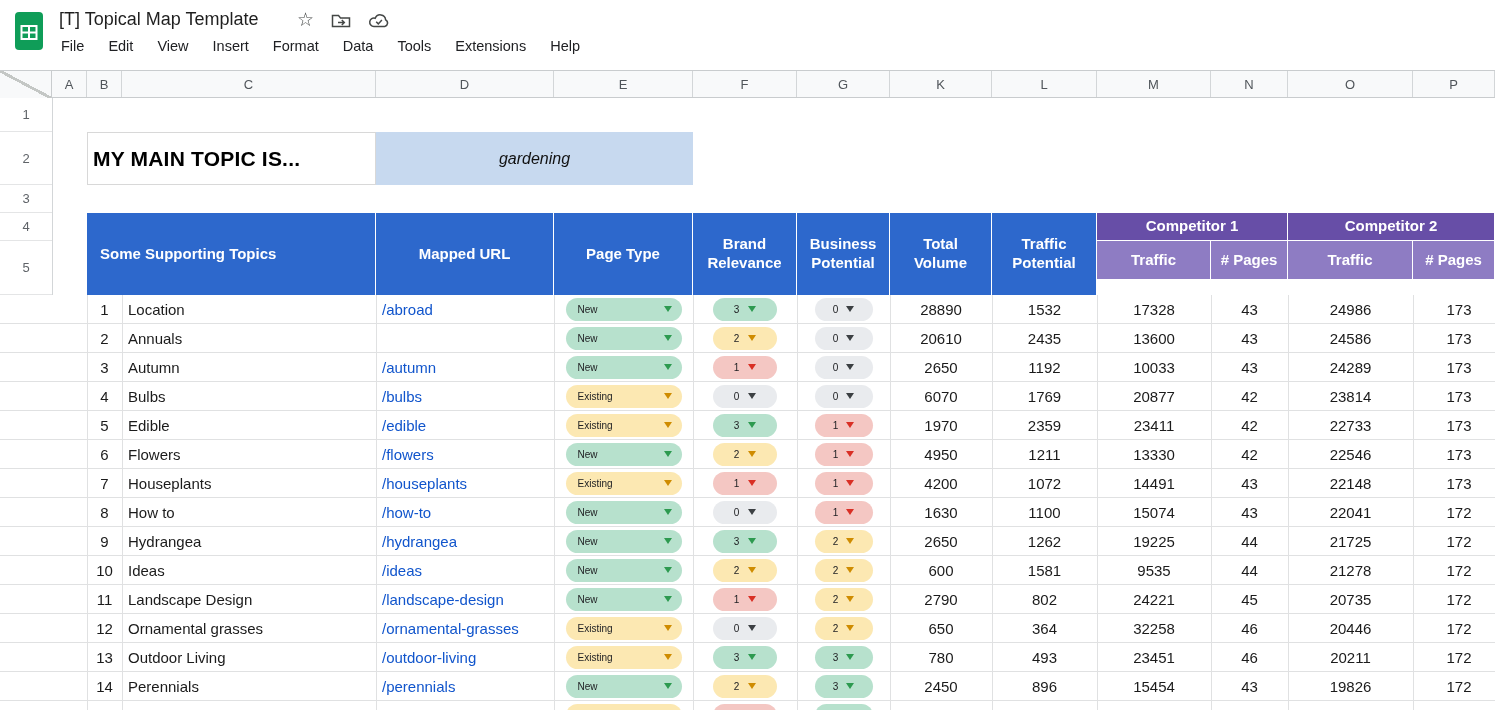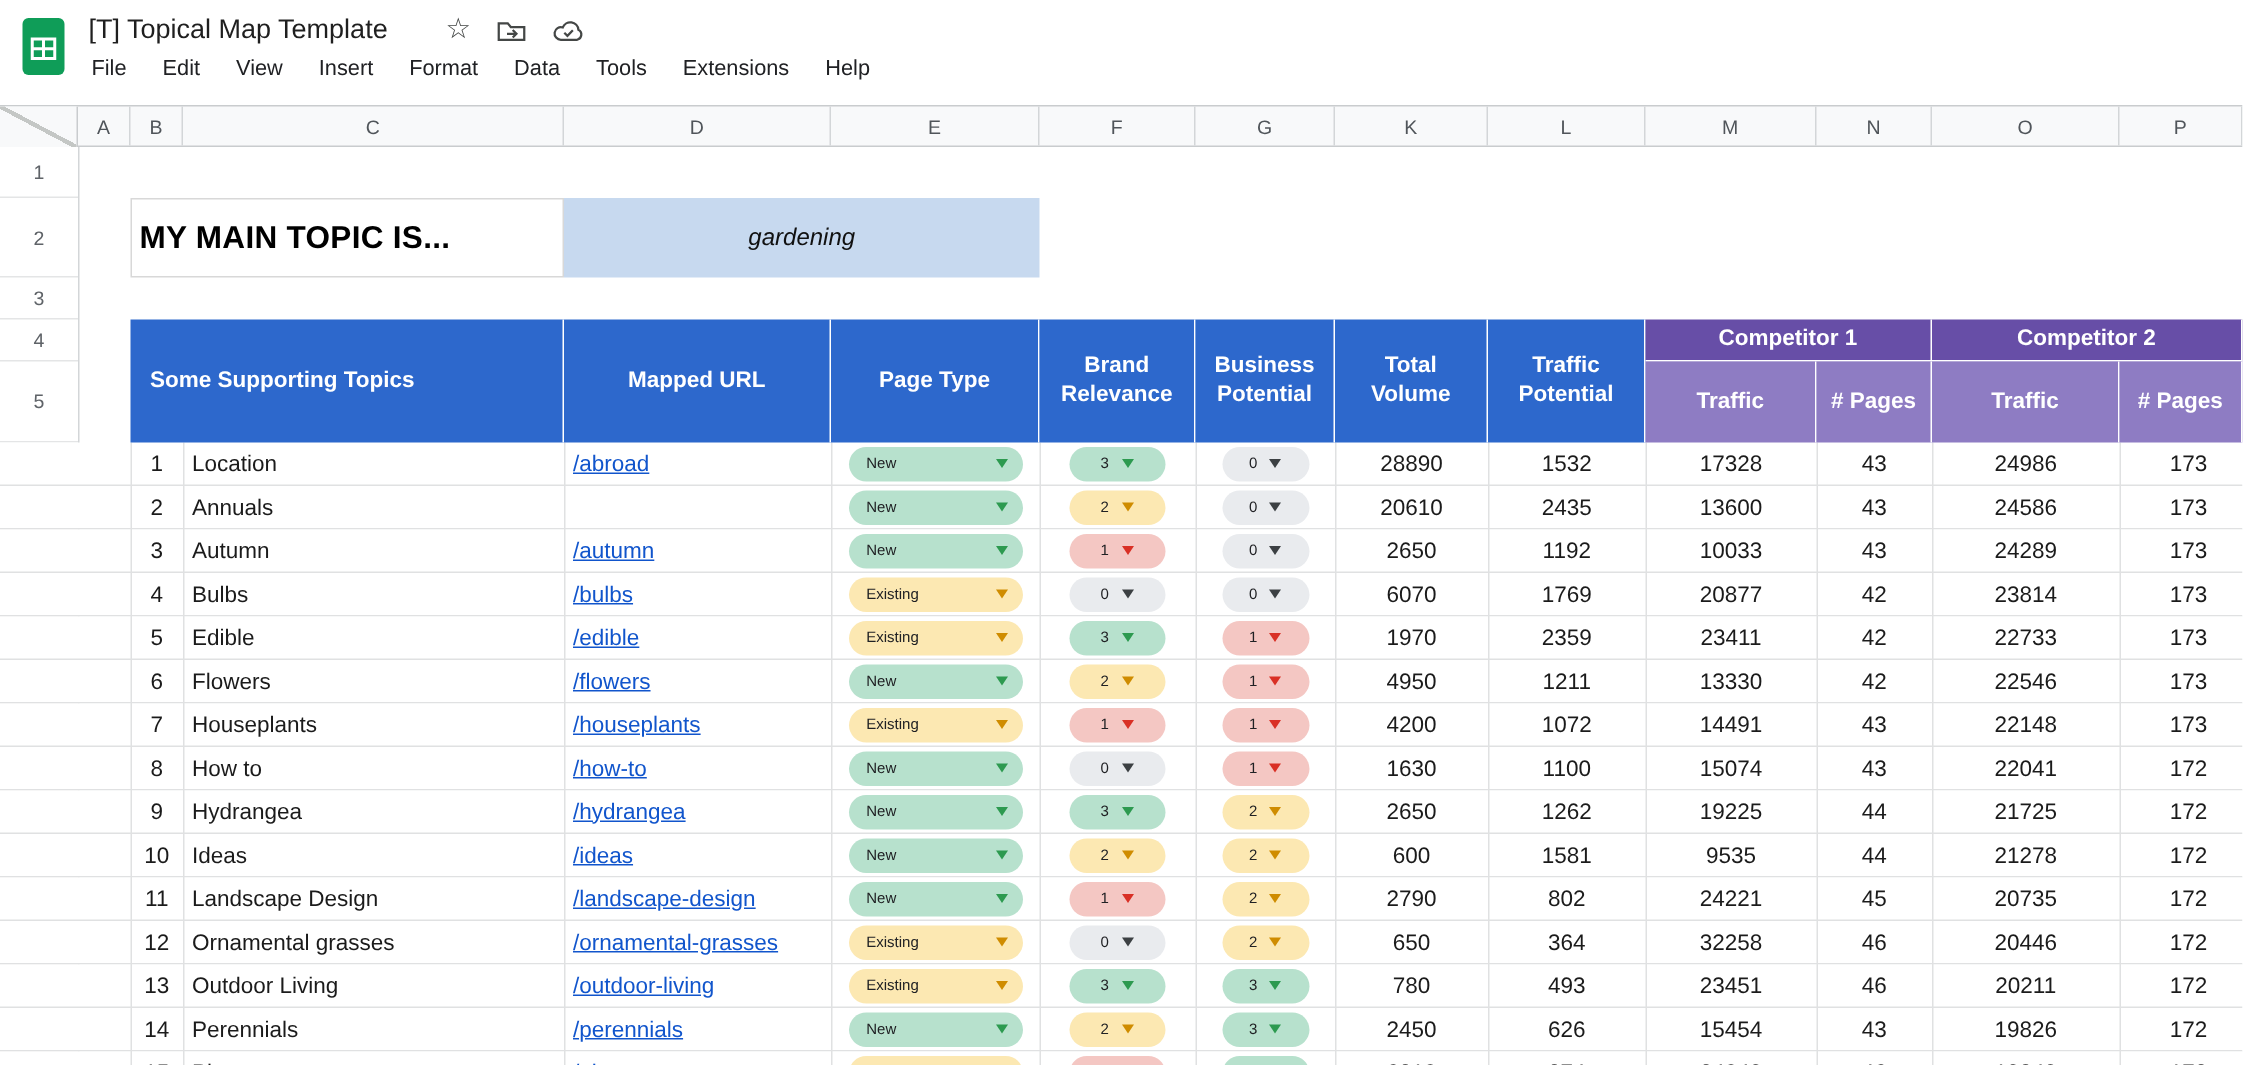--- a/index.html
+++ b/index.html
@@ -50,42 +50,42 @@
   .h-sup{left:87px;width:289px;justify-content:flex-start;text-align:left;padding-left:13px}
   .h-url{left:376px;width:178px}
   .h-pt{left:554px;width:139px}
   .h-brand{left:693px;width:104px}
   .h-biz{left:797px;width:93px}
   .h-tv{left:890px;width:102px}
   .h-tp{left:992px;width:105px}
   .h-comp{background:var(--pdark);top:213px;height:28px;border-bottom:1px solid #fff}
   .h-c1{left:1097px;width:191px}
   .h-c2{left:1288px;width:207px}
-  .h-sub{background:var(--plight);top:241px;height:54px;font-weight:600}
+  .h-sub{background:var(--plight);top:241px;height:38px;font-weight:600}
   .h-m{left:1097px;width:114px}
   .h-n{left:1211px;width:77px}
   .h-o{left:1288px;width:125px}
   .h-p{left:1413px;width:82px}
 
   
   .trow{position:absolute;left:0;width:1495px;height:29px;background:#fff;border-bottom:1px solid var(--grid);z-index:1}
   .cell{position:absolute;top:0;height:100%;display:flex;align-items:center;font-size:15px;color:#1b1b1b;cursor:cell}
   .c-num{left:87px;width:35px;justify-content:center}
   .c-topic{left:122px;width:254px;padding-left:6px}
   .c-url{left:376px;width:178px;padding-left:6px}
   .c-pt{left:554px;width:139px;justify-content:center}
   .c-brand{left:693px;width:104px;justify-content:center}
   .c-biz{left:797px;width:93px;justify-content:center}
   .c-k{left:890px;width:102px;justify-content:center}
   .c-l{left:992px;width:105px;justify-content:center}
   .c-m{left:1097px;width:114px;justify-content:center}
   .c-n{left:1211px;width:77px;justify-content:center}
   .c-o{left:1288px;width:125px;justify-content:center}
   .c-p{left:1413px;width:92px;justify-content:center}
-  .url{color:var(--link);text-decoration:underline;cursor:pointer;white-space:nowrap}
+  .url{color:var(--link);cursor:pointer;white-space:nowrap}
 
   .chip{display:flex;align-items:center;border-radius:12px;height:23px;font-size:10px;color:#202124;cursor:pointer}
   .chip-lg{width:116px;padding:0 10px 0 12px;justify-content:space-between}
   .chip-sm{width:64px;justify-content:center;gap:9px}
   .chip-sm2{width:58px;justify-content:center;gap:8px}
   .tri{width:0;height:0;border-left:4.5px solid transparent;border-right:4.5px solid transparent;border-top:6px solid #666}
   .chip-green{background:var(--cgreen)}   .chip-green  .tri{border-top-color:var(--tgreen)}
   .chip-yellow{background:var(--cyellow)} .chip-yellow .tri{border-top-color:var(--tyellow)}
   .chip-red{background:var(--cred)}       .chip-red    .tri{border-top-color:var(--tred)}
   .chip-gray{background:var(--cgray)}     .chip-gray   .tri{border-top-color:var(--tgray)}
@@ -603,21 +603,21 @@
         <span class="tri"></span>
       </div>
     </div>
     <div class="cell c-biz">
       <div class="chip chip-sm2 chip-green">
         <span>3</span>
         <span class="tri"></span>
       </div>
     </div>
     <div class="cell c-k">2450</div>
-    <div class="cell c-l">626</div>
+    <div class="cell c-l">896</div>
     <div class="cell c-m">15454</div>
     <div class="cell c-n">43</div>
     <div class="cell c-o">19826</div>
     <div class="cell c-p">172</div>
   </div>
       <div class="trow" style="top: 701px;">
     <div class="cell c-num">15</div>
     <div class="cell c-topic">Plants</div>
     <div class="cell c-url">
           <a class="url">/plants</a>

